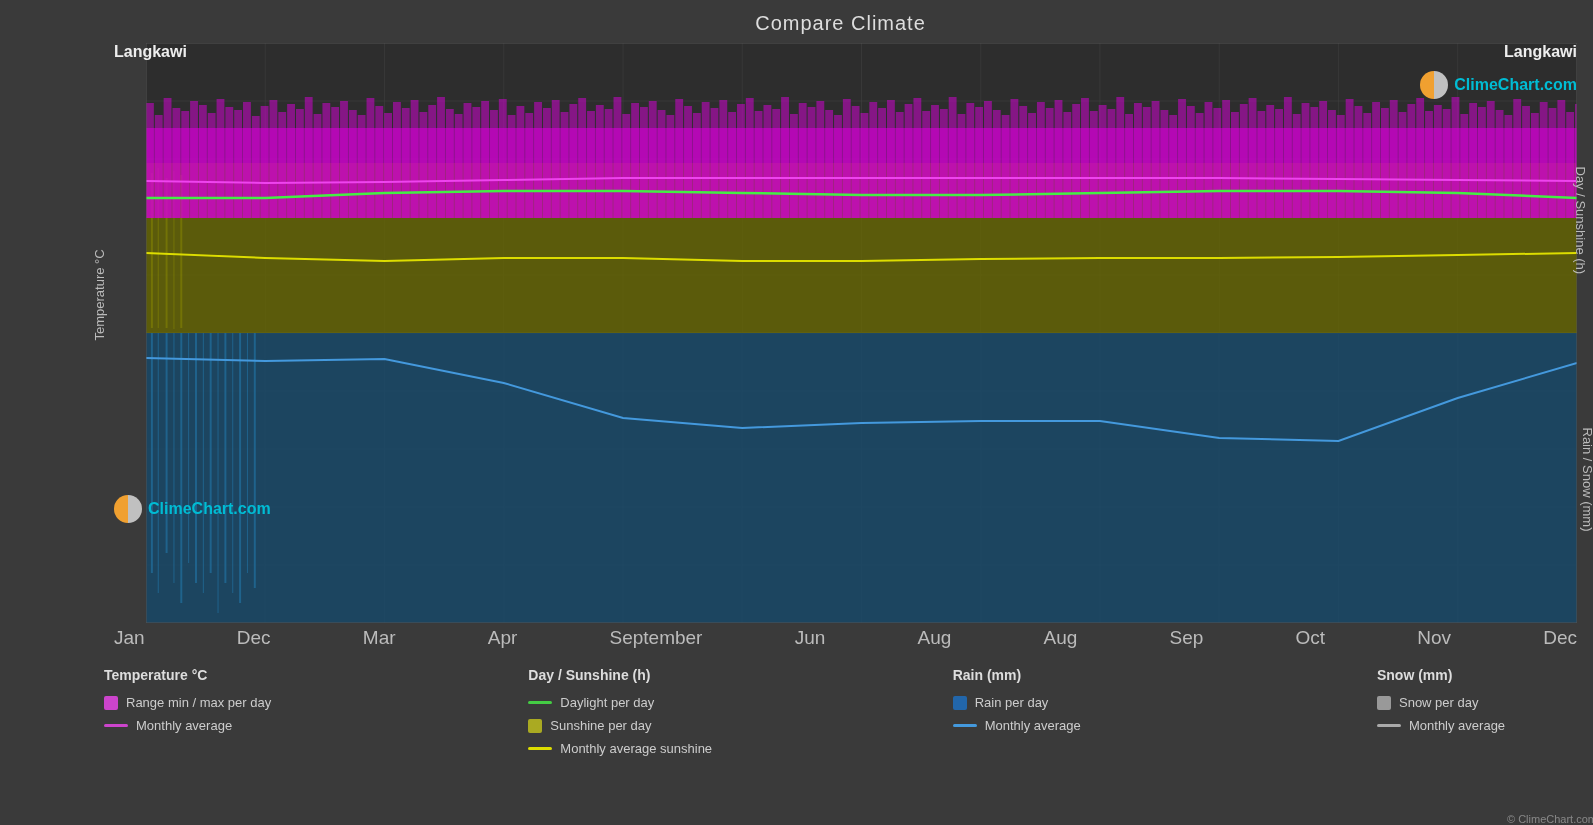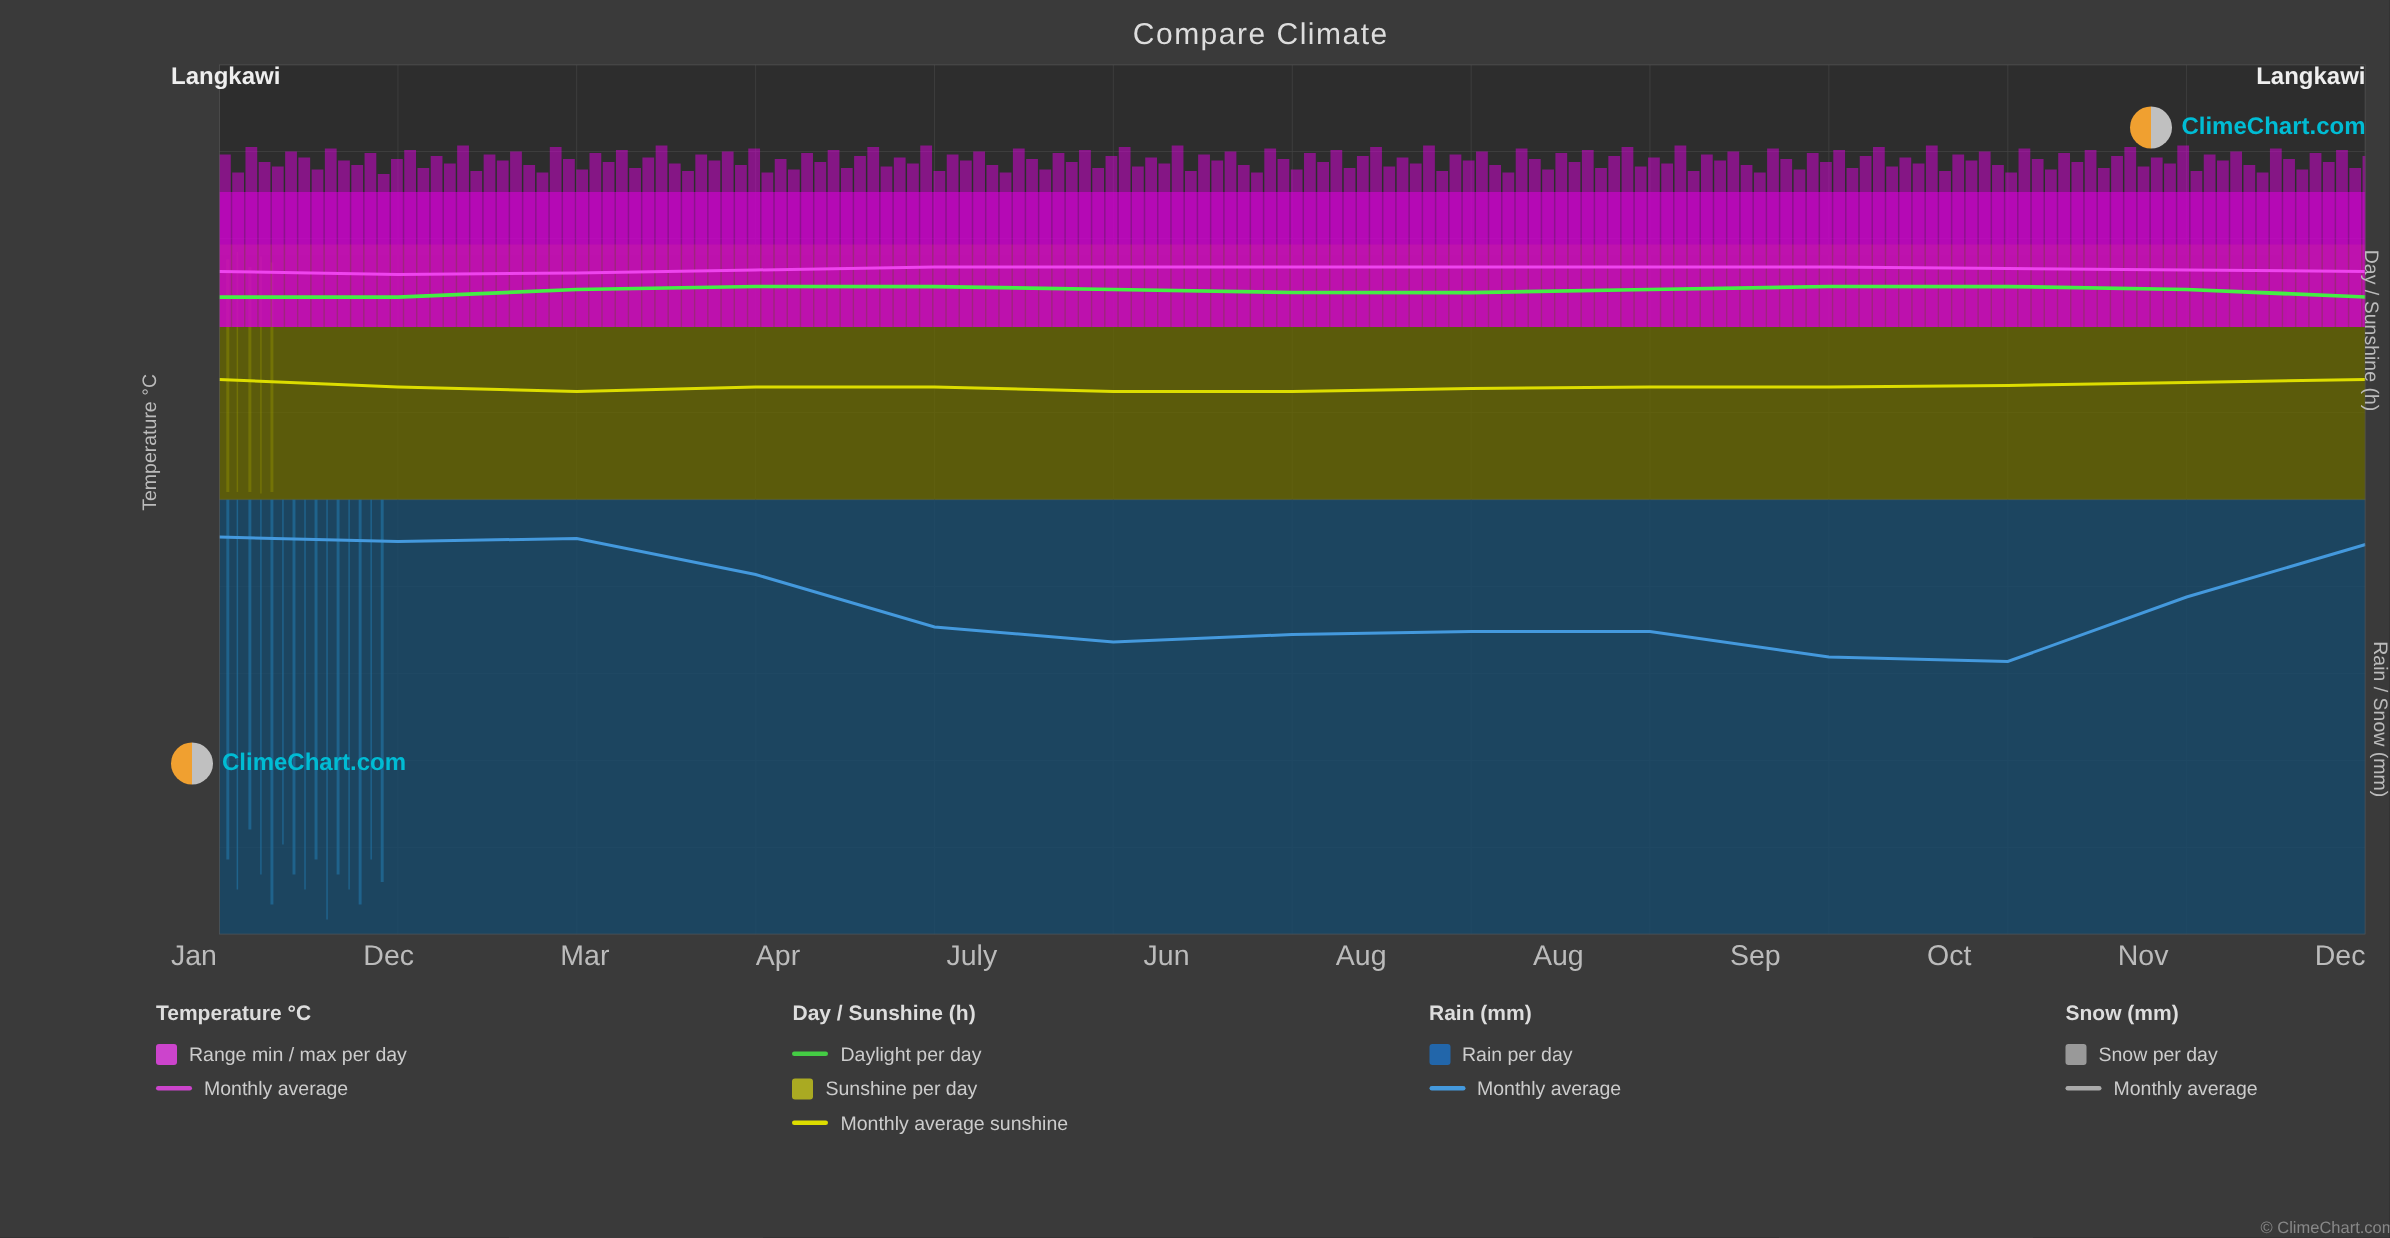--- a/index.html
+++ b/index.html
@@ -456,21 +456,21 @@
 
       <rect x="0" y="0" width="1460" height="580" fill="none" stroke="#555" stroke-width="1"></rect>
     </svg>
   </div>
 
   <div class="x-axis">
     <span>Jan</span>
     <span>Dec</span>
     <span>Mar</span>
     <span>Apr</span>
-    <span>July</span>
+    <span>September</span>
     <span>Jun</span>
     <span>Aug</span>
     <span>Aug</span>
     <span>Sep</span>
     <span>Oct</span>
     <span>Nov</span>
     <span>Dec</span>
   </div>
 
   <div class="legend-area">

